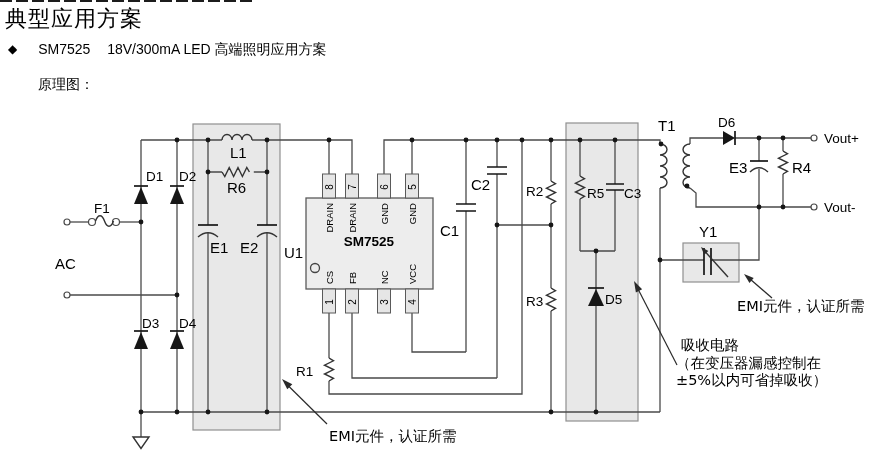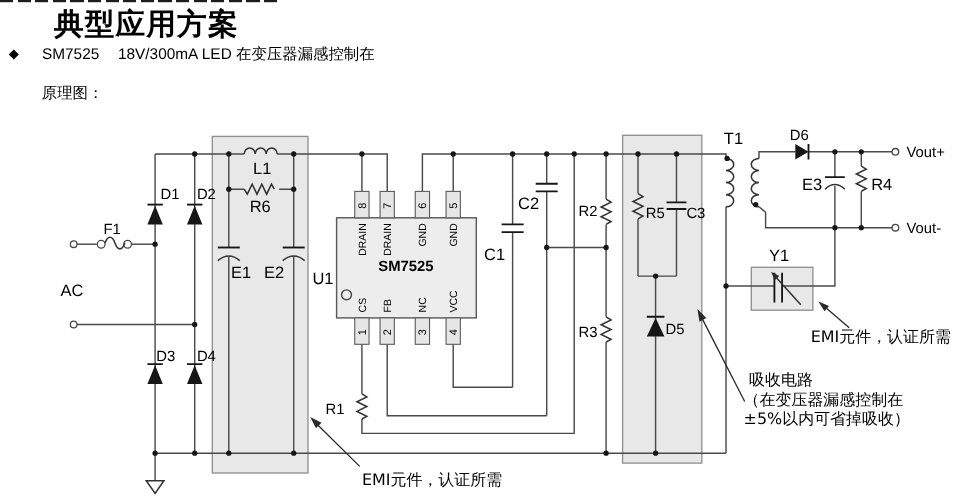--- a/index.html
+++ b/index.html
@@ -1,21 +1,21 @@
 <!DOCTYPE html>
 <html><head>
 <meta charset="utf-8">
 <style>
   html,body { margin:0; padding:0; background:#ffffff; }
   #page { position:relative; width:889px; height:452px; background:#fff; overflow:hidden;
           font-family:"Liberation Sans","DejaVu Sans",sans-serif; color:#000; }
   .artifact { position:absolute; top:0; left:0; width:256px; height:2px;
               background:repeating-linear-gradient(90deg,#1c1c1c 0 12px,rgba(28,28,28,0) 12px 16px); }
-  .title { position:absolute; top:4px; left:5px; font-size:27px; font-weight:bold;
-           letter-spacing:1px; font-family:"Liberation Sans","DejaVu Sans",sans-serif;margin-left:44px; }
+  .title { position:absolute; top:4px; left:5px; font-size:22px; font-weight:normal;
+           letter-spacing:1px; font-family:"Liberation Sans","DejaVu Sans",sans-serif; }
   .bullet-row { position:absolute; top:41px; left:8px; font-size:14px; white-space:nowrap; }
   .bullet-row .marker { font-size:12px; vertical-align:1px; }
   .bullet-row .part { margin-left:17px; }
   .bullet-row .desc { margin-left:13px; }
   .caption { position:absolute; top:76px; left:38px; font-size:14px; }
   svg { position:absolute; top:0; left:0; }
   .w   { stroke:#4a4a4a; stroke-width:1.3; fill:none; }
   .cmp { stroke:#333333; stroke-width:1.4; fill:none; }
   .blk { fill:#e8e8e8; stroke:#8f8f8f; stroke-width:1.2; }
   .dot { fill:#161616; stroke:none; }
@@ -34,21 +34,21 @@
 </style>
 </head>
 <body>
 
 <div id="page">
   <div class="artifact"></div>
   <div class="title">典型应用方案</div>
   <div class="bullet-row">
     <span class="marker">◆</span>
     <span class="part">SM7525</span>
-    <span class="desc">18V/300mA LED 在变压器漏感控制在</span>
+    <span class="desc">18V/300mA LED 高端照明应用方案</span>
   </div>
   <div class="caption">原理图：</div>
 
   <svg width="889" height="452" viewBox="0 0 889 452">
 
     <g>
       <rect class="blk" x="193" y="124" width="87" height="306"></rect>
       <rect class="blk" x="566" y="123" width="72" height="298"></rect>
       <rect class="blk" x="683" y="243" width="56" height="39"></rect>
     </g>

